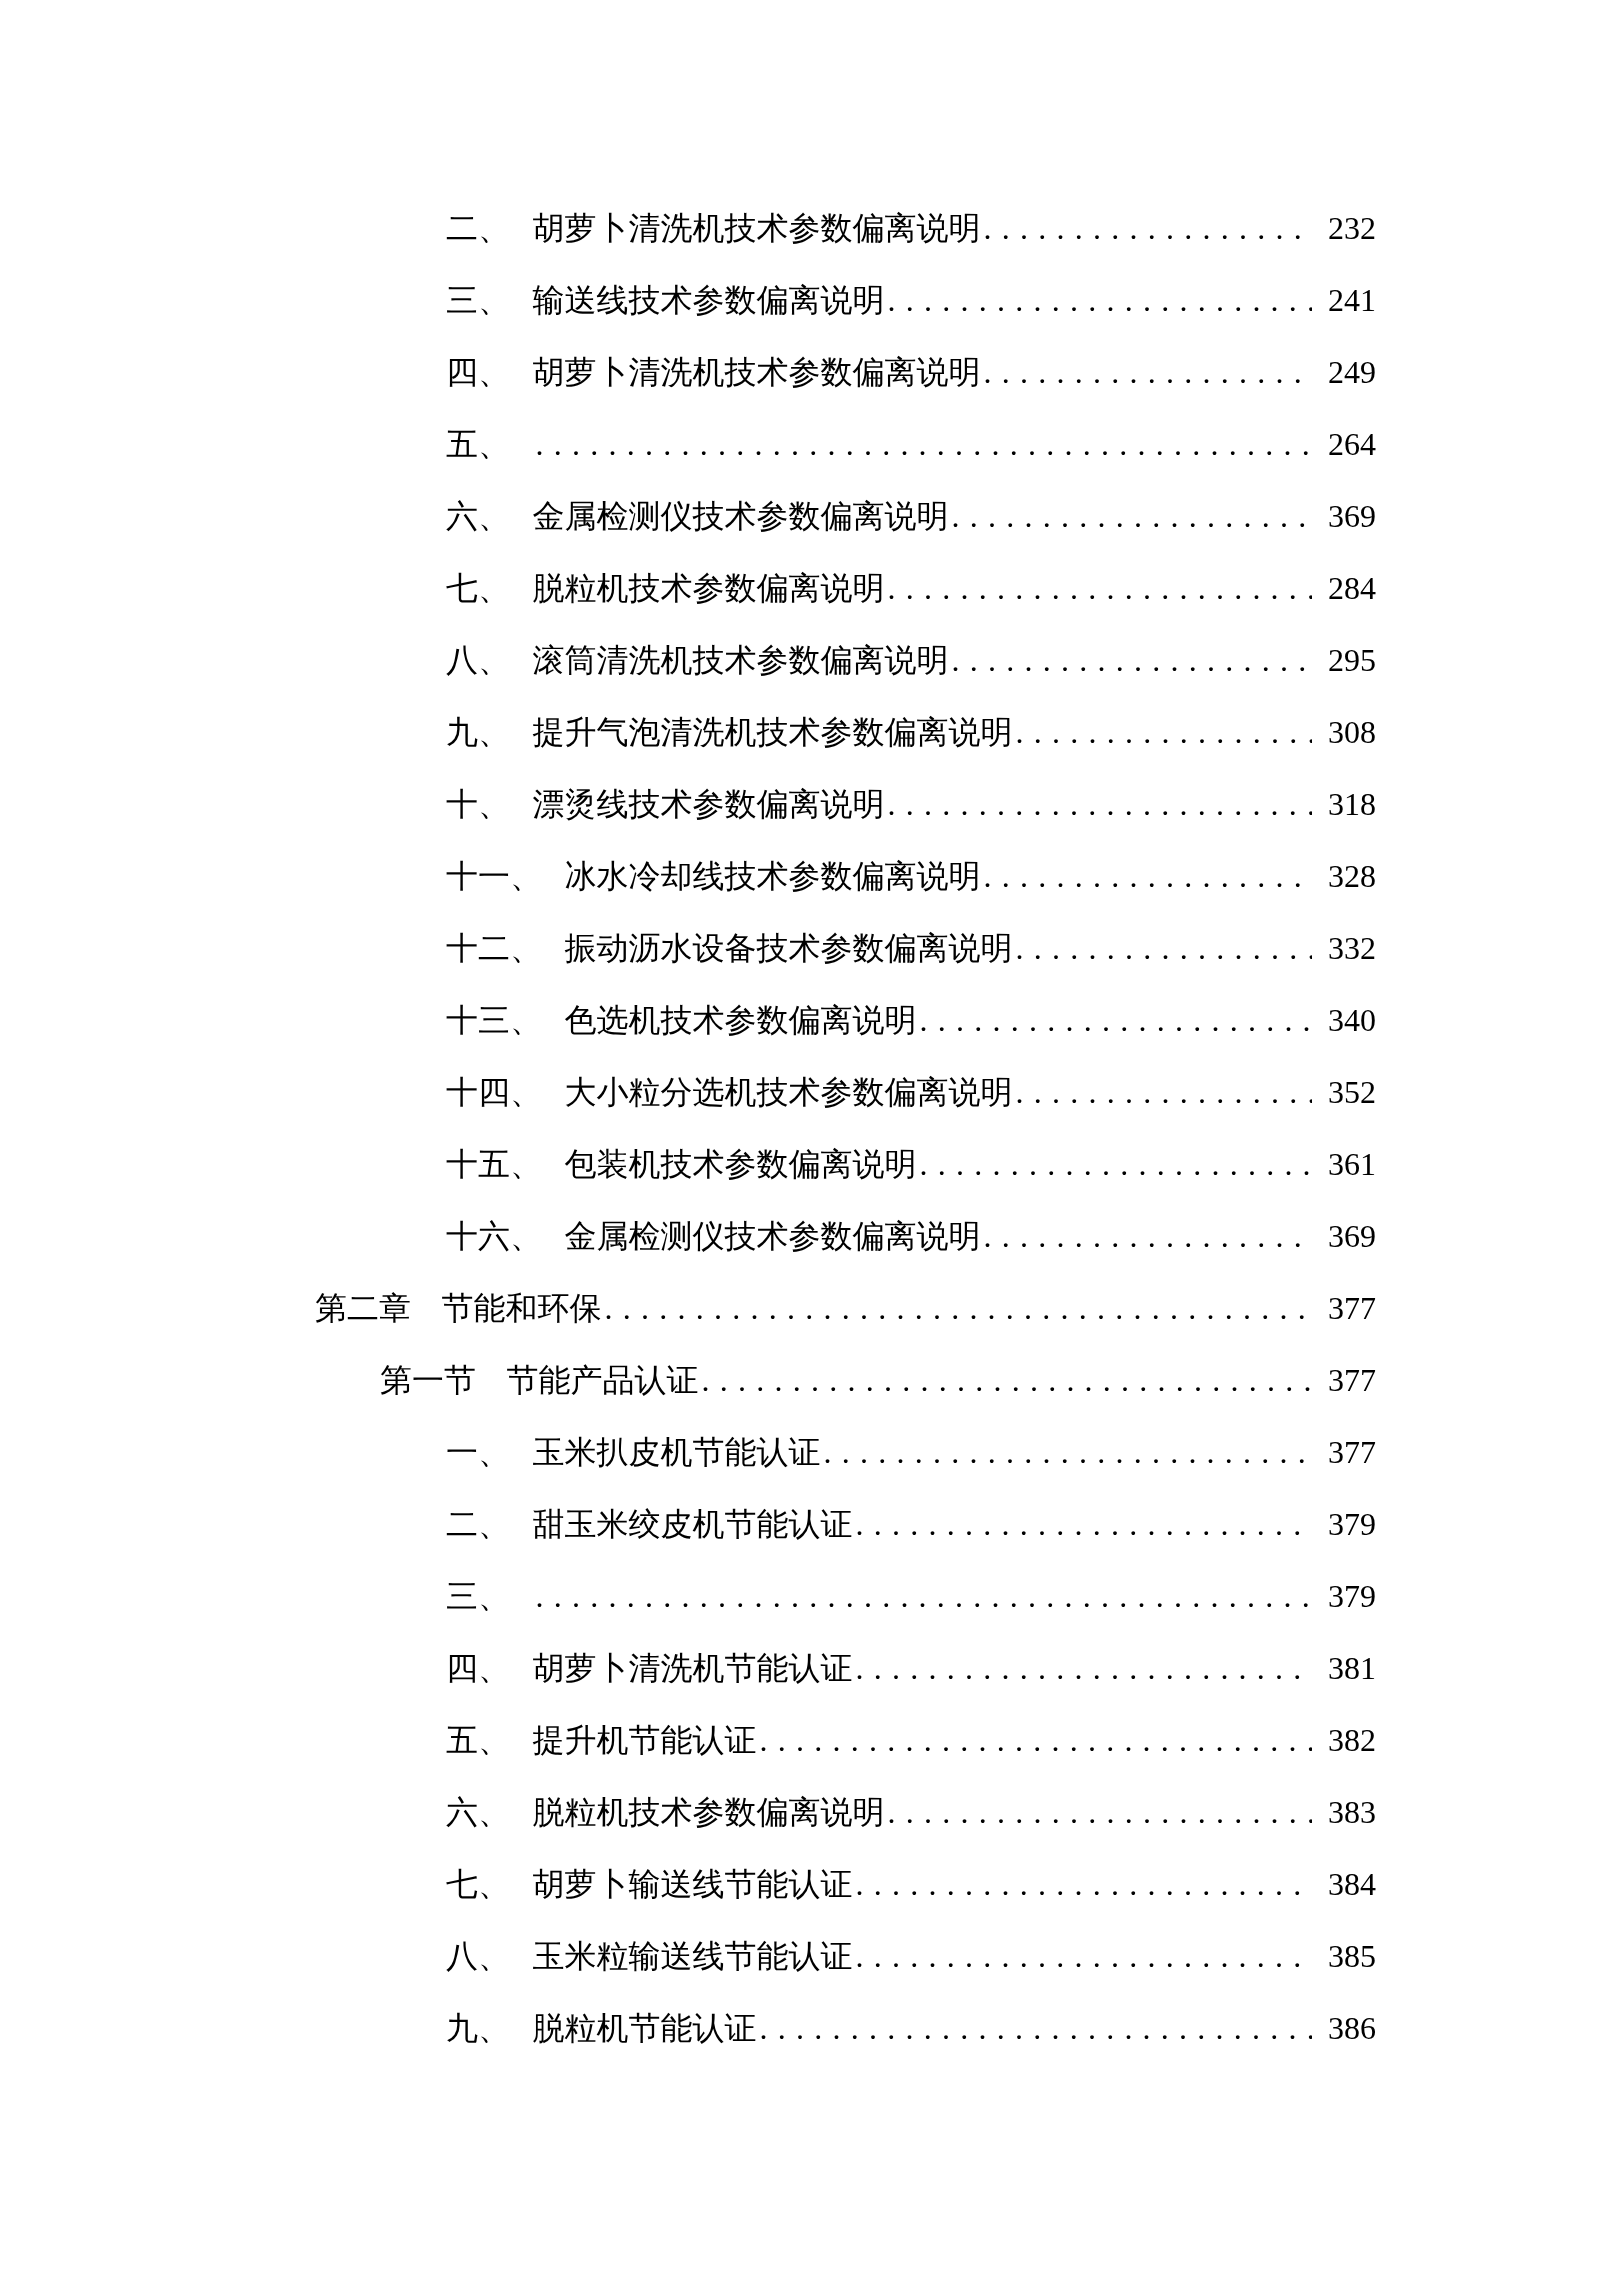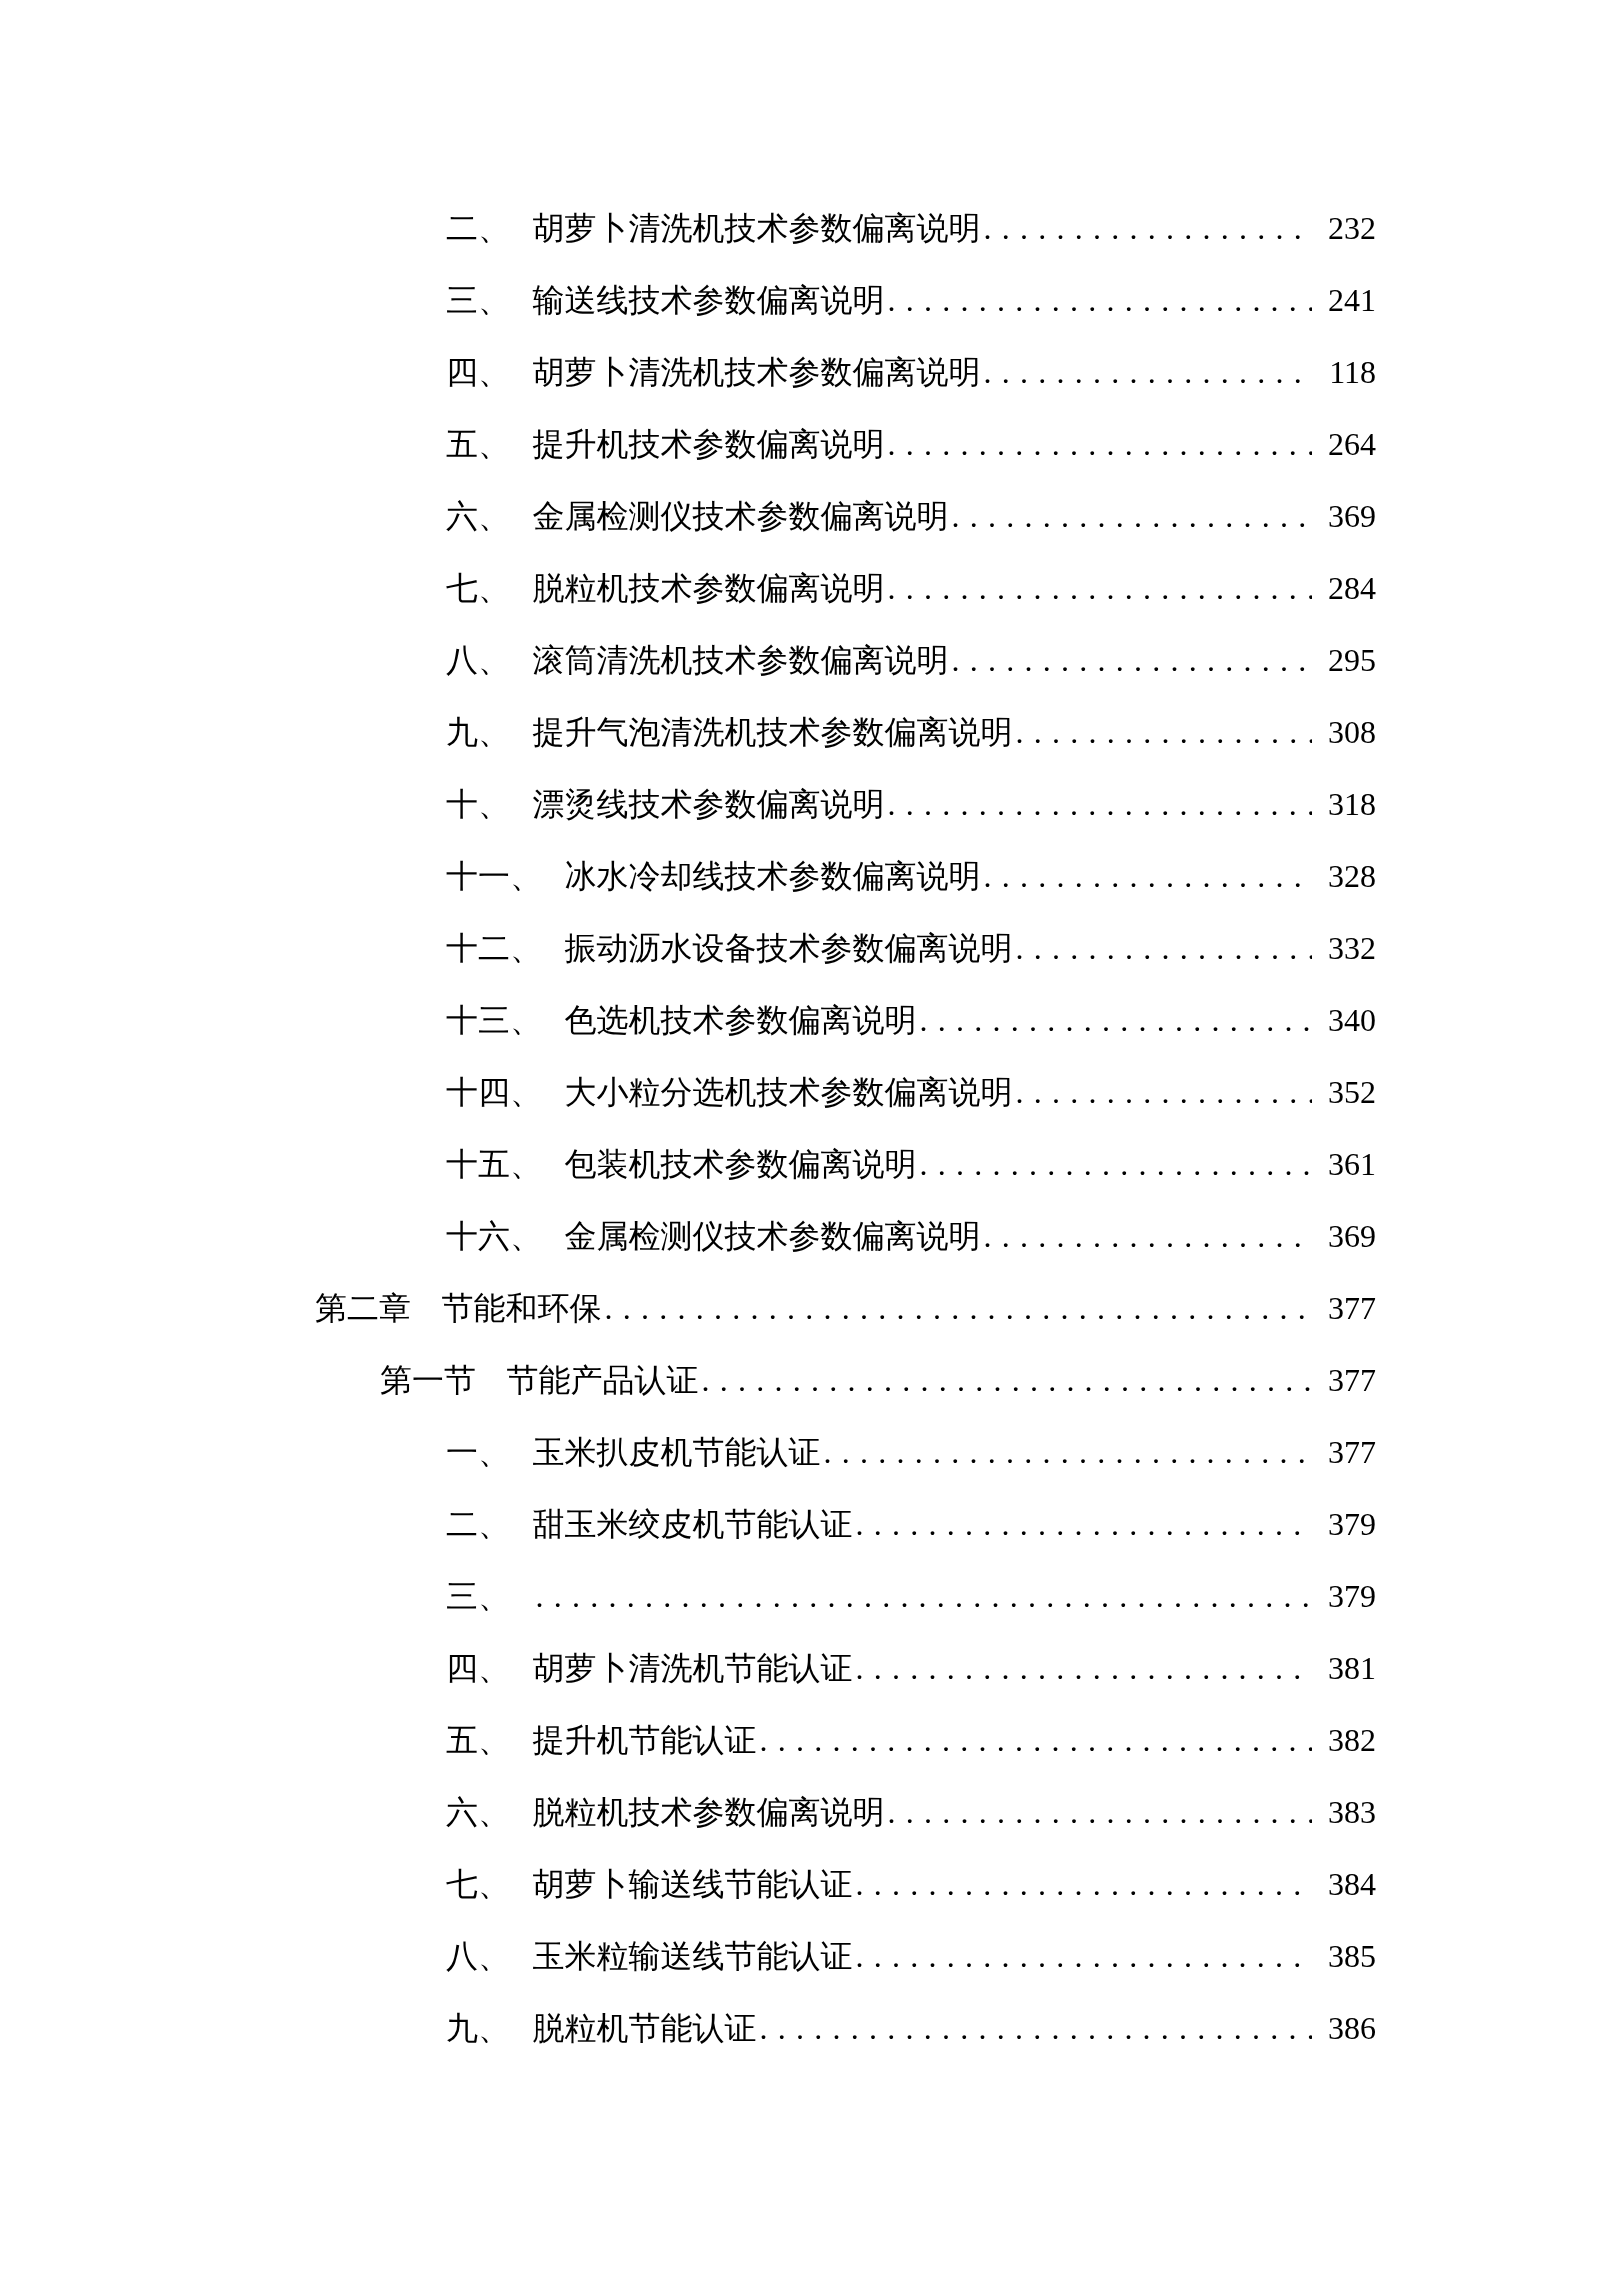--- a/index.html
+++ b/index.html
@@ -68,25 +68,24 @@
       <div class="row item">
     <span class="num">三、</span>
     <span class="title">输送线技术参数偏离说明</span>
     <span class="dots">..........................................................................................</span>
     <span class="pagenum">241</span>
   </div>
       <div class="row item">
     <span class="num">四、</span>
     <span class="title">胡萝卜清洗机技术参数偏离说明</span>
     <span class="dots">..........................................................................................</span>
-    <span class="pagenum">118</span>
+    <span class="pagenum">249</span>
   </div>
       <div class="row item">
     <span class="num">五、</span>
-    <span class="title">提升机技术参数偏离说明</span>
     <span class="dots">..........................................................................................</span>
     <span class="pagenum">264</span>
   </div>
       <div class="row item">
     <span class="num">六、</span>
     <span class="title">金属检测仪技术参数偏离说明</span>
     <span class="dots">..........................................................................................</span>
     <span class="pagenum">369</span>
   </div>
       <div class="row item">

